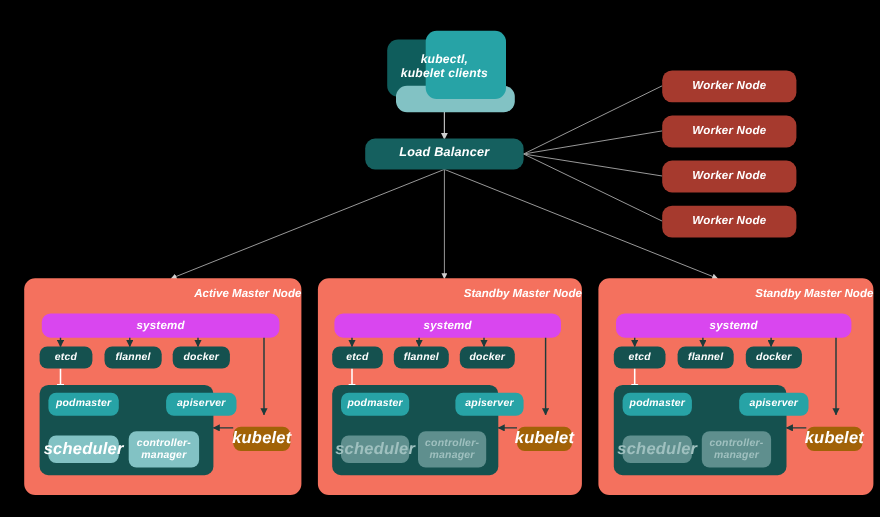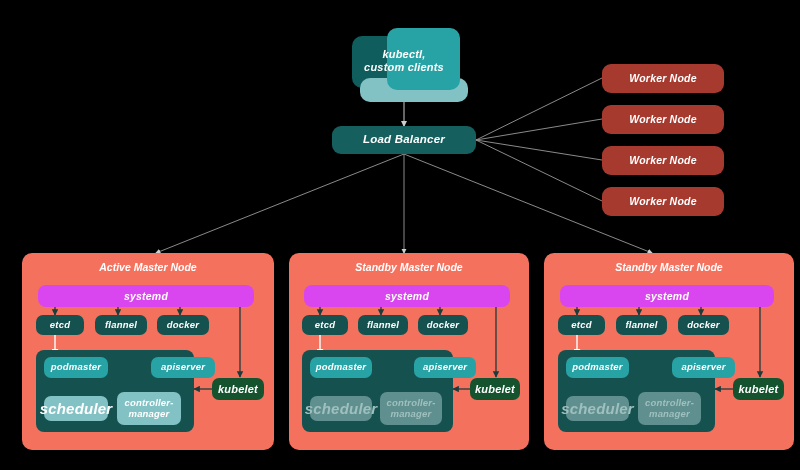--- a/index.html
+++ b/index.html
@@ -22,27 +22,27 @@
   .client-label{color:#ffffff;font-size:11px;}
 
   
   .lb{background:#15605f;border-radius:9px;font-size:11.5px;color:#fff;}
 
   
   .worker{background:#a63a2e;border-radius:9px;font-size:10.5px;color:#fff;}
 
   
   .panel{position:absolute;background:#f4715e;border-radius:10px;box-sizing:border-box;}
-  .panel-title{position:absolute;left:0;right:0;top:8px;text-align:center;
+  .panel-title{position:absolute;left:0;right:0;top:8px;text-align:right;
                font-size:10.5px;font-weight:bold;color:#ffffff;}
 
   .systemd{background:#d946ef;border-radius:8px;font-size:10.5px;}
   .svc{background:#15514f;border-radius:7px;font-size:9.5px;}
   .inner{background:#15514f;border-radius:8px;position:absolute;box-sizing:border-box;}
-  .kubelet{background:#14532d;border-radius:7px;font-size:11px;}
+  .kubelet{background:#a16207;border-radius:7px;font-size:15px;margin-top:10px;}
 
   .podmaster{background:#27a3a6;border-radius:7px;font-size:9.5px;color:#fff;}
   .apiserver{background:#27a3a6;border-radius:7px;font-size:9.5px;color:#fff;margin-left:34px;}
   .sched{background:#82c2c4;border-radius:7px;font-size:15px;color:#ffffff;}
   .ctrl{background:#82c2c4;border-radius:7px;font-size:9.5px;color:#ffffff;}
   .sched.dim{background:#5f8f8e;color:#9fc0bf;}
   .ctrl.dim{background:#5f8f8e;color:#9fc0bf;}
 </style>
 </head>
 <body>
@@ -72,21 +72,21 @@
   </svg>
 
   <div class="node client-back" style="left:348px;top:36px;width:72px;height:52px;"></div>
 
   <div class="node client-front" style="left:356px;top:78px;width:108px;height:24px;"></div>
 
   <div class="node client-main" style="left:383px;top:28px;width:73px;height:62px;flex-direction:column;"></div>
 
   <div class="node client-label" style="left:340px;top:44px;width:120px;height:34px;flex-direction:column;">
     <span>kubectl,</span>
-    <span>custom clients</span>
+    <span>kubelet clients</span>
   </div>
 
   <div class="node lb" style="left:328px;top:126px;width:144px;height:28px;">
     <span>Load Balancer</span>
   </div>
 
   <div class="node worker" style="left:598px;top:64px;width:122px;height:29px;">
     <span>Worker Node</span>
   </div>
   <div class="node worker" style="left:598px;top:105px;width:122px;height:29px;">

